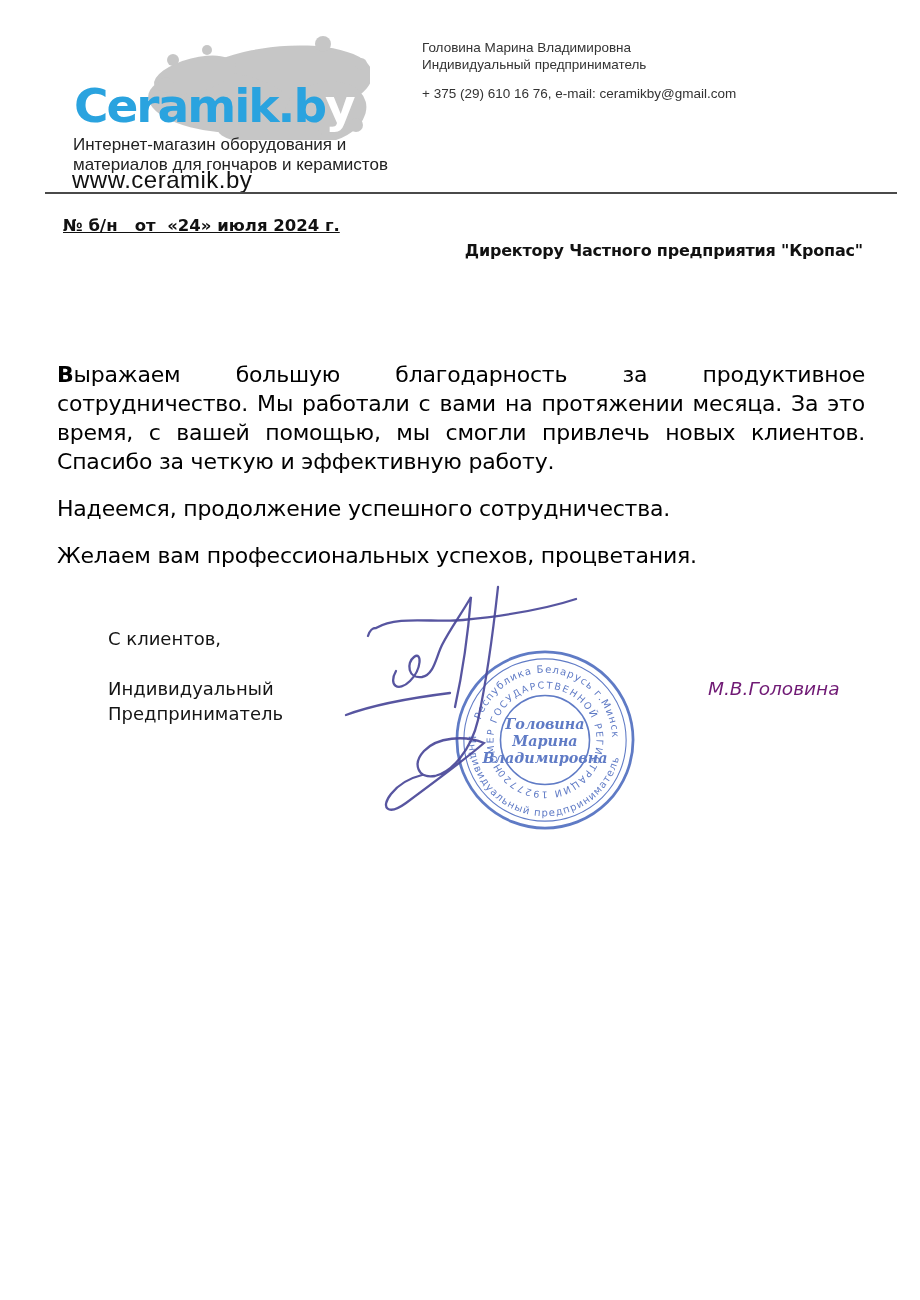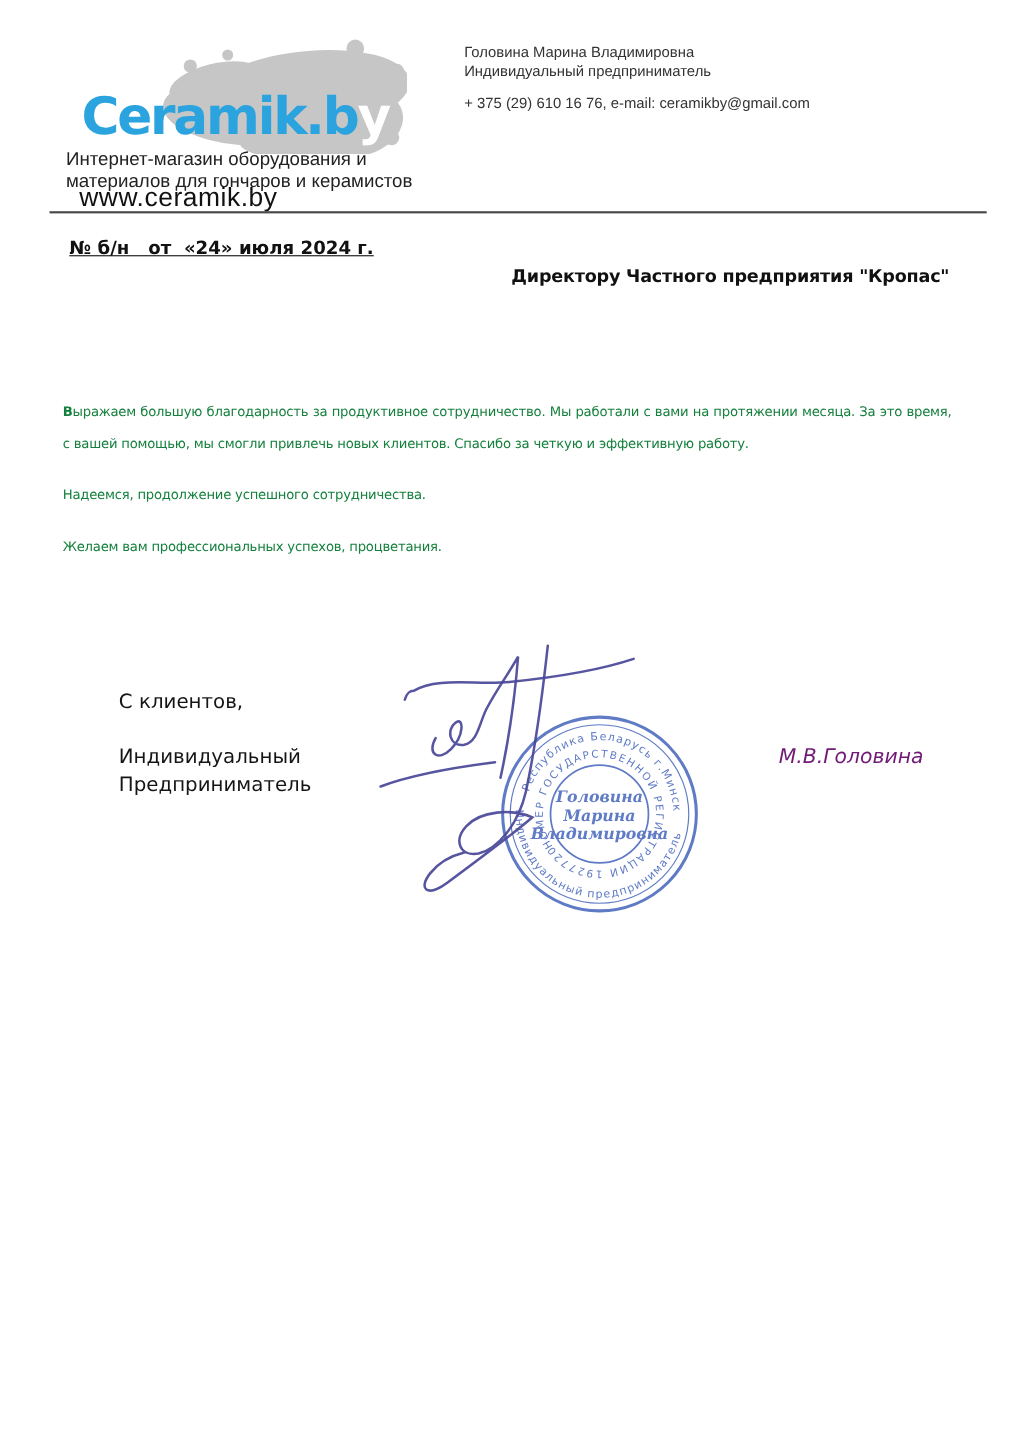--- a/index.html
+++ b/index.html
@@ -8,21 +8,21 @@
     width:920px;height:1300px;
     margin:0 auto;
     background:#ffffff;
     overflow:hidden;
     font-family:"Liberation Sans",sans-serif;
     color:#1a1a1a;
   }
   
   .logo-svg{position:absolute;left:70px;top:30px;width:300px;height:110px;}
   .tagline{
-    position:absolute;left:60px;top:135px;
+    position:absolute;left:73px;top:135px;
     font-size:17px;line-height:20px;color:#222;
   }
   .website{
     position:absolute;left:72px;top:166px;
     font-size:24px;letter-spacing:.5px;color:#111;
   }
   .header-rule{
     position:absolute;left:45px;top:192px;width:852px;height:0;
     border-top:2px solid #4a4a4a;
   }
@@ -43,21 +43,21 @@
   .addressee{
     position:absolute;right:57px;top:241px;
     font-family:"DejaVu Sans",sans-serif;
     font-size:16px;font-weight:bold;color:#111;
     letter-spacing:-.2px;
   }
   
   .body-text{
     position:absolute;left:57px;top:360px;width:808px;
     font-family:"DejaVu Sans",sans-serif;
-    font-size:12px;line-height:29px;color:#15803d;
+    font-size:22px;line-height:29px;color:#000000;
     letter-spacing:-.2px;
     text-align:justify;
   }
   .body-text p{margin:0;}
   .body-text p + p{margin-top:18px;text-align:left;}
   .lead{font-weight:bold;}
   
   .regards{
     position:absolute;left:108px;top:628px;
     font-family:"DejaVu Sans",sans-serif;font-size:18px;color:#151515;

